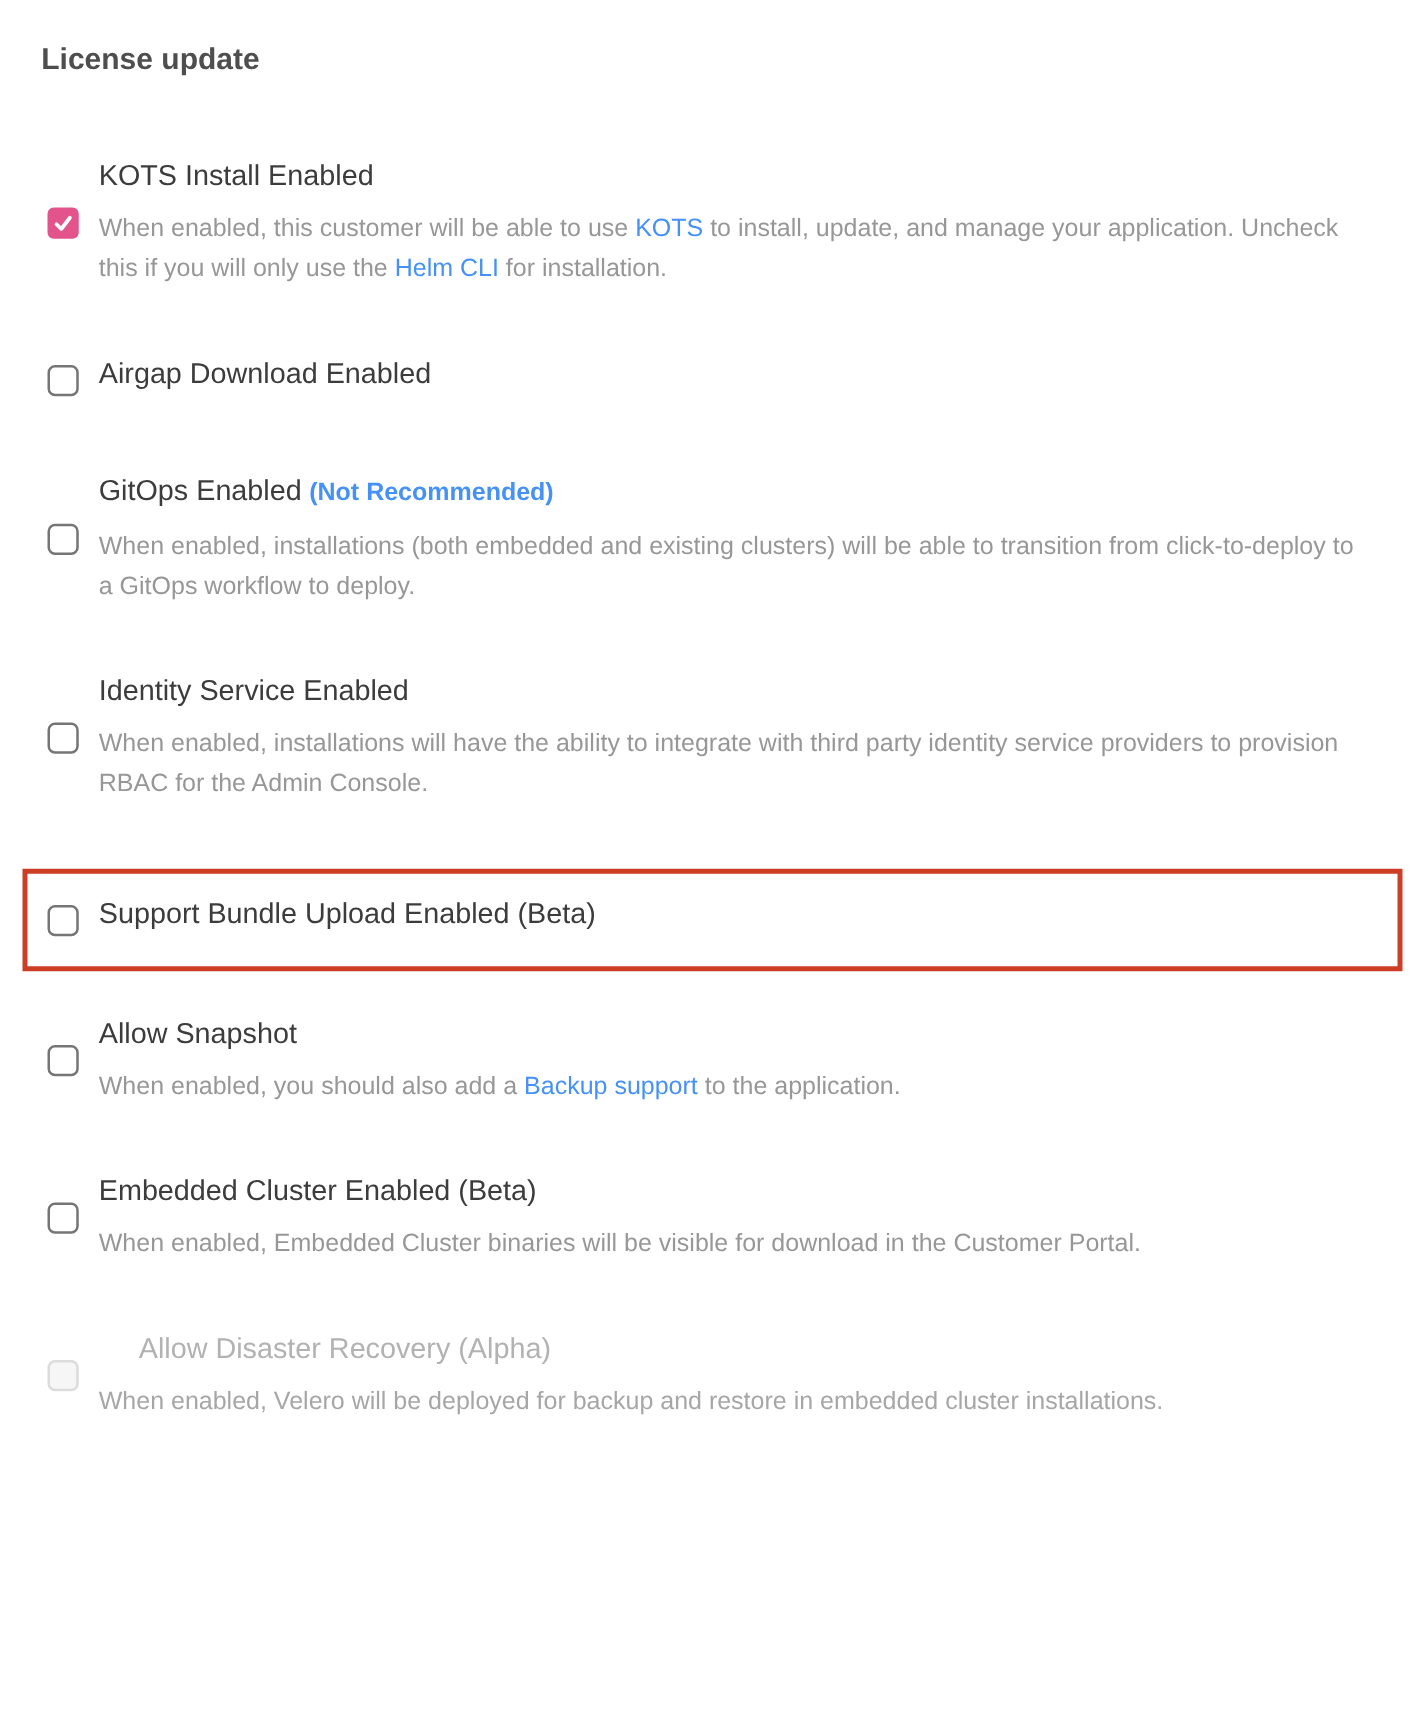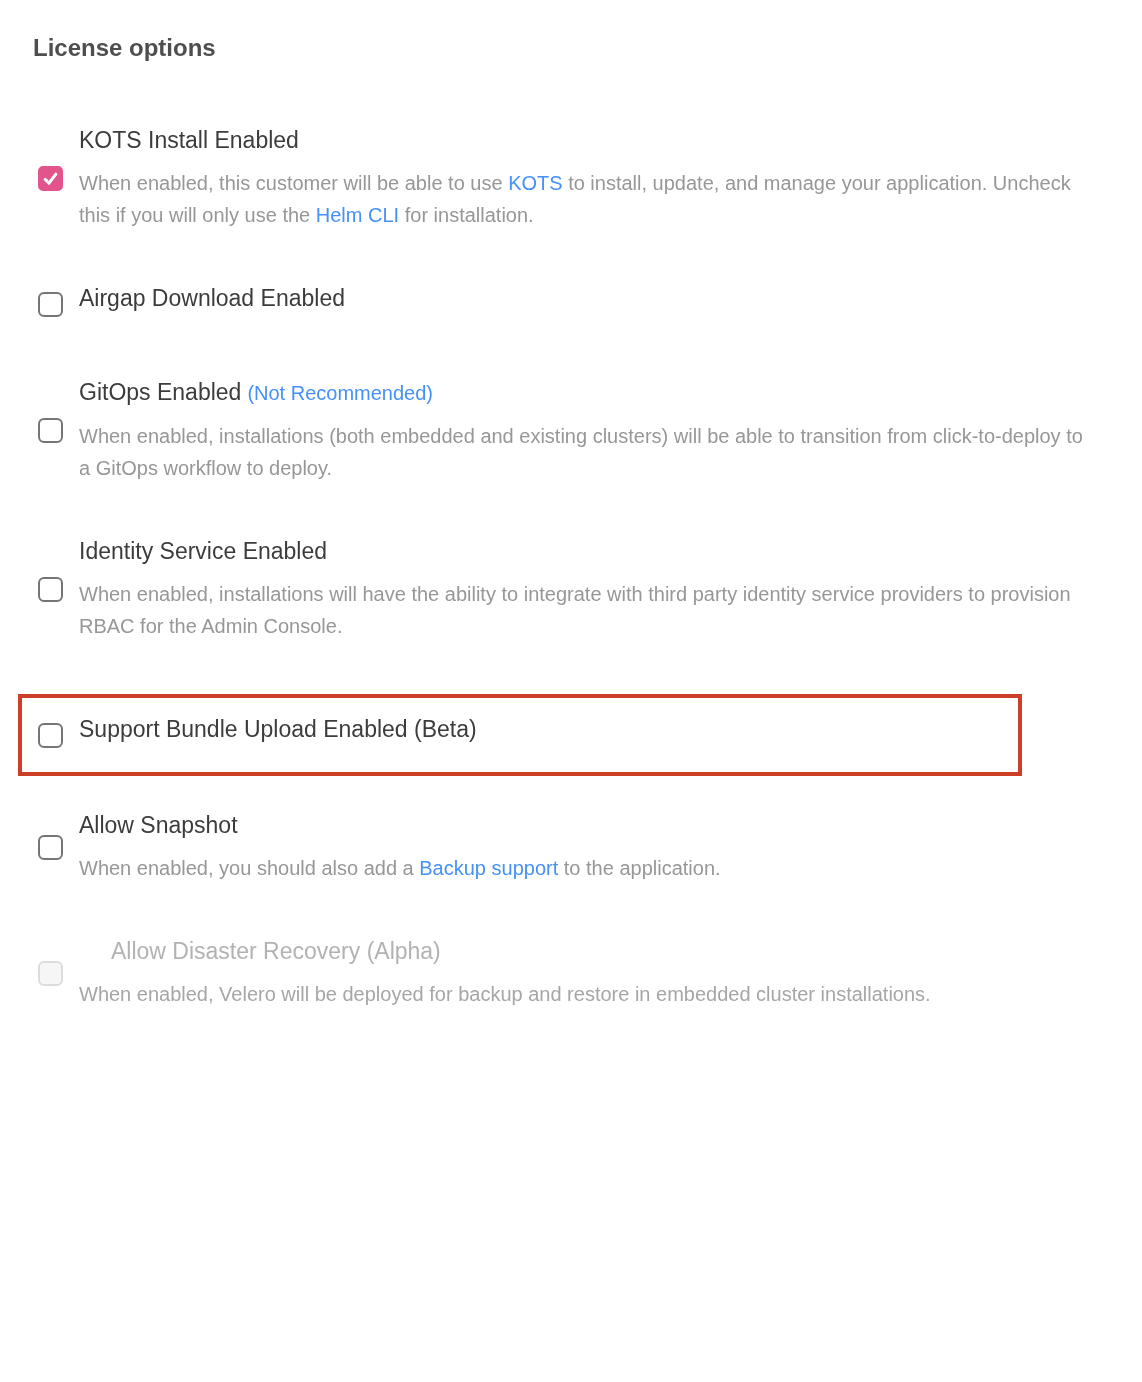--- a/index.html
+++ b/index.html
@@ -63,49 +63,49 @@
   }
   .option-title {
     font-size: 23px;
     line-height: 30px;
     font-weight: 400;
     color: #3c3c3c;
     margin-bottom: 12px;
   }
   .title-note {
     font-size: 20px;
-    font-weight: 400;
+    font-weight: 700;
     color: var(--link-blue, #4591f7);
     margin-left: 6px;
   }
   .option-desc {
     font-size: 20px;
     line-height: 32px;
     color: #979797;
   }
   .option-desc .link {
     color: var(--link-blue, #4591f7);
     cursor: pointer;
   }
   .option-desc .link.bold { font-weight: 400; }
   .option-row.disabled .option-title { color: #b2b2b2; margin-left: 32px; }
   .option-row.disabled .option-desc { color: #a6a6a6; }
   .highlight-box {
     border: 4px solid var(--highlight-red, #cc3e26);
     margin: 0 0 34px -15px;
-    width: 1004px;
+    width: 1104px;
     padding: 16px 20px 16px 11px;
   }
   .highlight-box .option-row { margin-bottom: 0; }
 </style>
 </head>
 <body>
 
 <div class="page">
-  <h1 class="page-title">License options</h1>
+  <h1 class="page-title">License update</h1>
   <div class="options-list">
   <div class="option-row">
     <div class="checkbox-col">
       <div class="checkbox checked" role="checkbox" aria-checked="true">
         <svg class="checkmark" viewBox="0 0 17 17" width="17" height="17" aria-hidden="true">
           <polyline points="3.2,9.4 7,13.2 13.9,4.2" fill="none" stroke="#ffffff" stroke-width="3" stroke-linecap="round" stroke-linejoin="round"></polyline>
         </svg>
       </div>
     </div>
     <div class="content-col">
@@ -177,20 +177,33 @@
       </div>
     </div>
     <div class="content-col">
       <div class="option-title">
         <span class="title-text">Allow Snapshot</span>
       </div>
       <div class="option-desc"><span>When enabled, you should also add a </span><span class="link">Backup support</span><span> to the application.</span></div>
     </div>
   </div>
 
+  <div class="option-row">
+    <div class="checkbox-col">
+      <div class="checkbox" role="checkbox" aria-checked="false">
+        
+      </div>
+    </div>
+    <div class="content-col">
+      <div class="option-title">
+        <span class="title-text">Embedded Cluster Enabled (Beta)</span>
+      </div>
+      <div class="option-desc"><span>When enabled, Embedded Cluster binaries will be visible for download in the Customer Portal.</span></div>
+    </div>
+  </div>
 
   <div class="option-row disabled">
     <div class="checkbox-col">
       <div class="checkbox disabled" role="checkbox" aria-checked="false">
         
       </div>
     </div>
     <div class="content-col">
       <div class="option-title">
         <span class="title-text">Allow Disaster Recovery (Alpha)</span>

